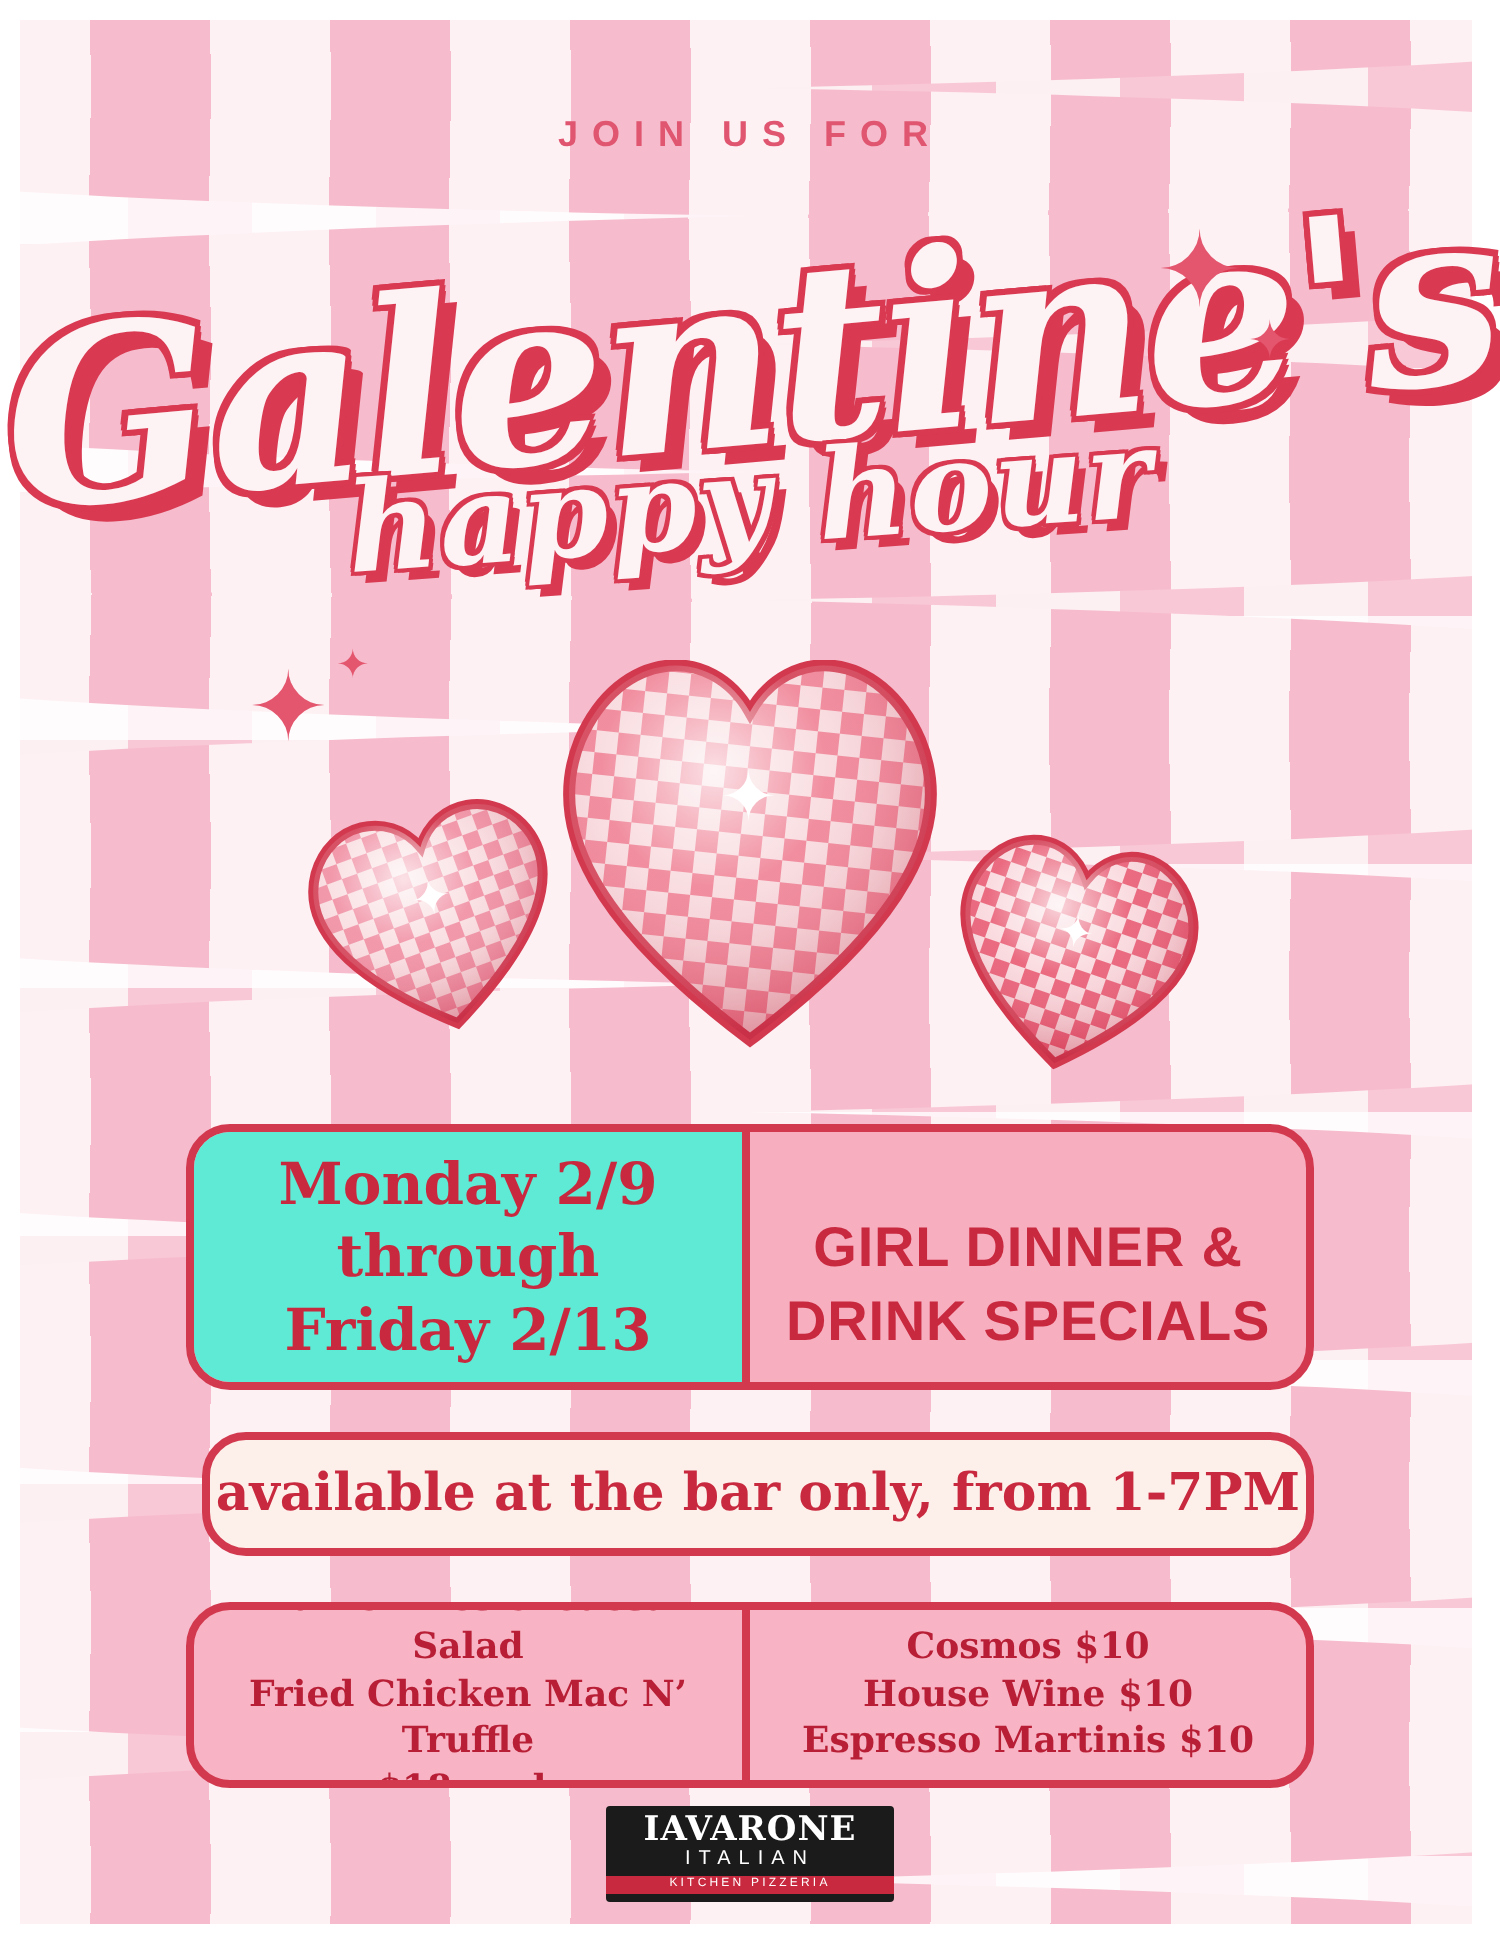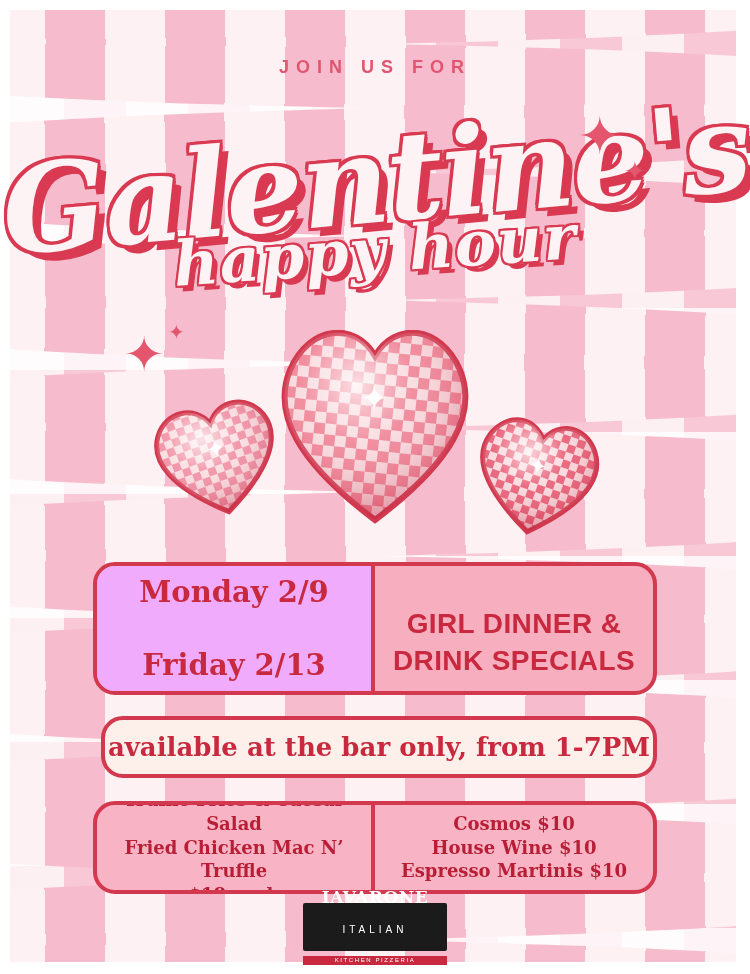--- a/index.html
+++ b/index.html
@@ -156,21 +156,21 @@
   .dates-half {
     width: 50%;
     height: 100%;
     display: flex;
     align-items: center;
     justify-content: center;
     box-sizing: border-box;
   }
   .dates-half.left {
     border-right: 4px solid #d2394f;
-    background: #f0abfc;
+    background: #5eead4;
   }
   .dates-text {
     font-family: "DejaVu Serif", serif;
     font-weight: bold;
     font-size: 29px;
     line-height: 1.25;
     color: #c9293f;
   }
   .specials-text {
     font-family: "Liberation Sans", sans-serif;
@@ -231,21 +231,21 @@
     left: 303px;
     top: 903px;
     width: 144px;
     height: 48px;
     background: #1b1b1b;
     border-radius: 2px;
     display: flex;
     flex-direction: column;
     align-items: center;
     justify-content: center;
-    gap: 19px;
+    gap: 1px;
   }
   .logo-name {
     font-family: "DejaVu Serif", serif;
     font-weight: bold;
     font-size: 17px;
     color: #ffffff;
     letter-spacing: 0.5px;
     line-height: 1;
   }
   .logo-sub {
@@ -355,21 +355,21 @@
         <path d="M60 115 C10 80 -6 50 7 25 C20 1 48 0 60 22 C72 0 100 1 113 25 C126 50 110 80 60 115 Z" fill="url(#shine)" stroke="none"></path>
         <text x="50" y="56" font-size="22" fill="#ffffff" font-family="DejaVu Sans">✦</text>
       </g>
     </svg>
   </div>
 
   <div class="box dates-box">
     <div class="dates-half left">
       <div class="dates-text">
         <span>Monday 2/9</span><br>
-        <br>
+        <span>through</span><br>
         <span>Friday 2/13</span>
       </div>
     </div>
     <div class="dates-half">
       <div class="specials-text">
         <span>GIRL DINNER &amp;</span><br>
         <span>DRINK SPECIALS</span>
       </div>
     </div>
   </div>

